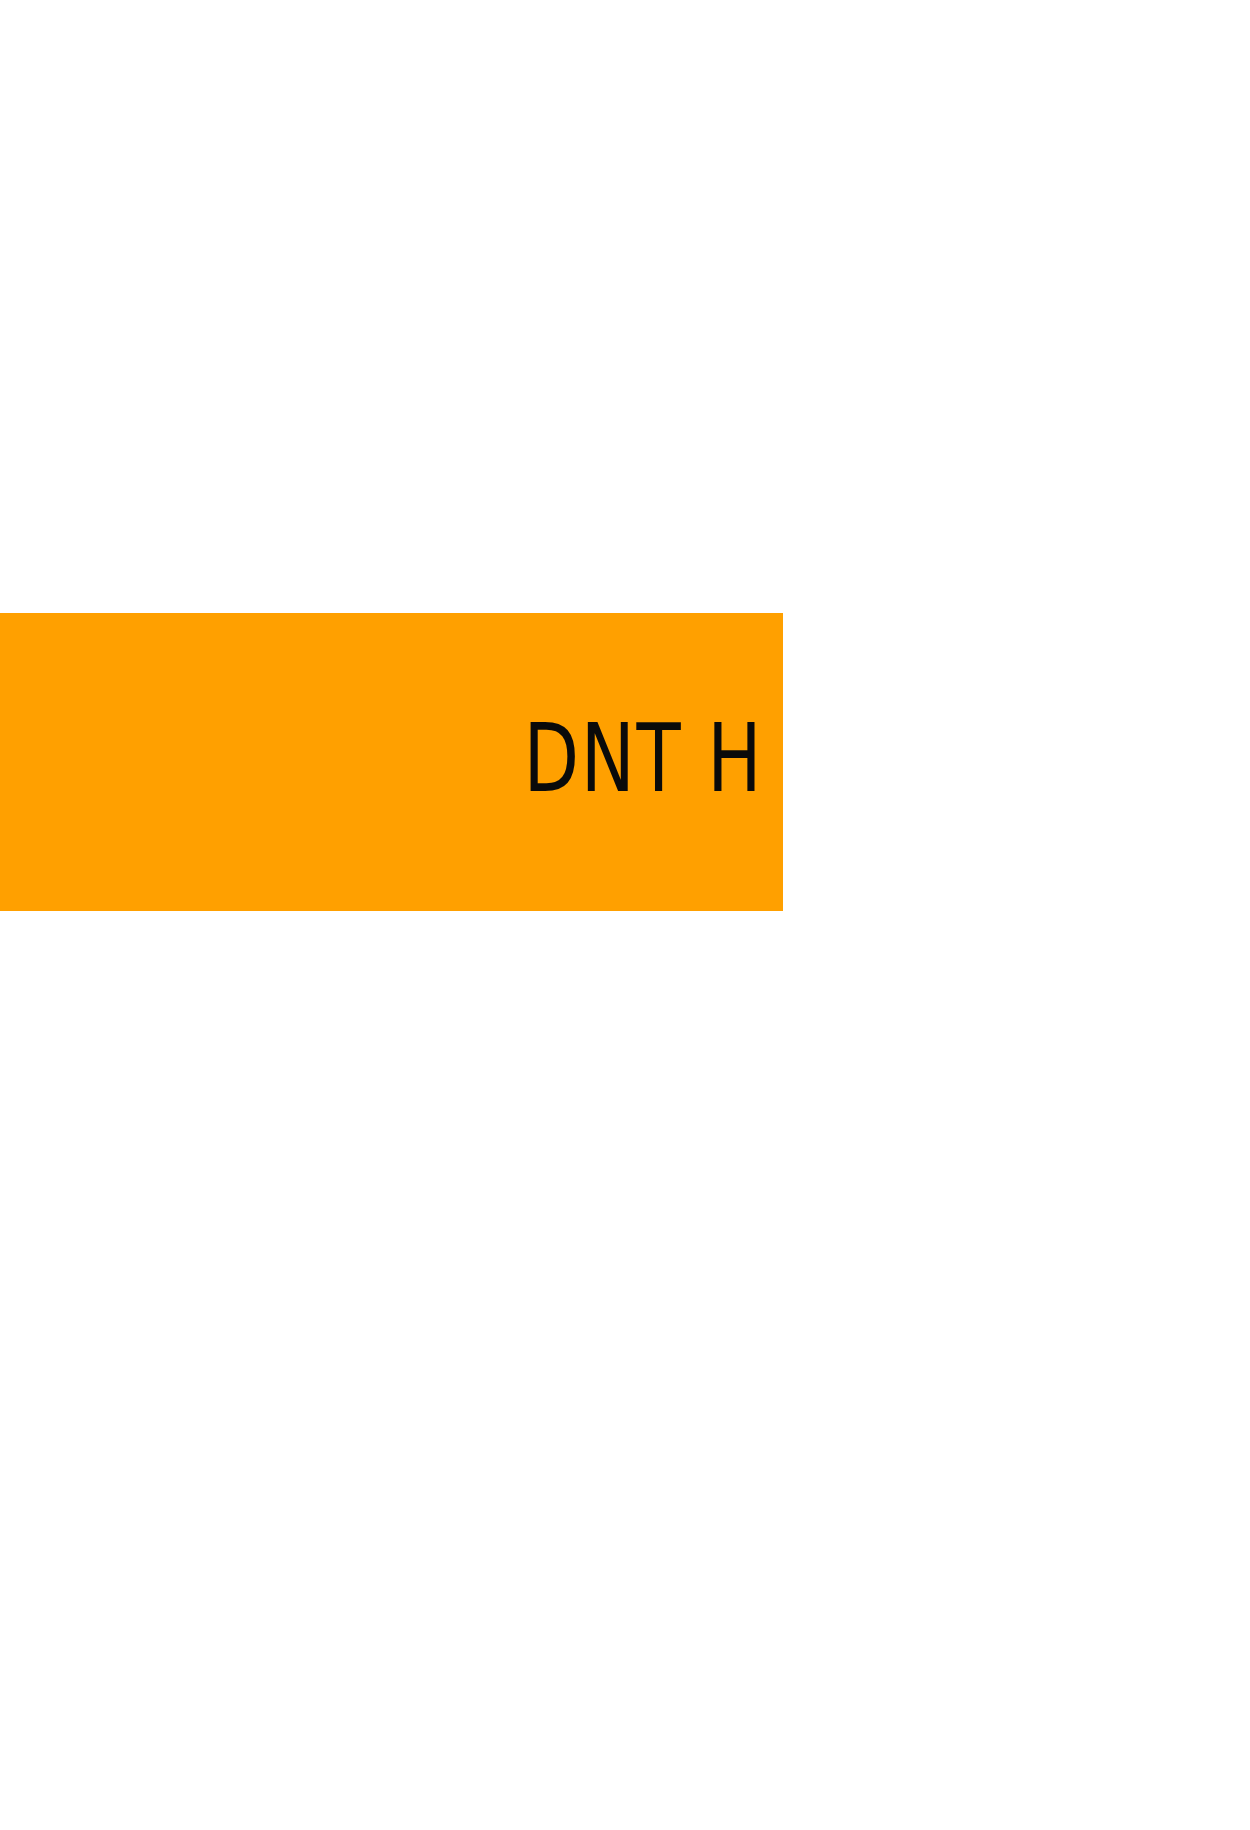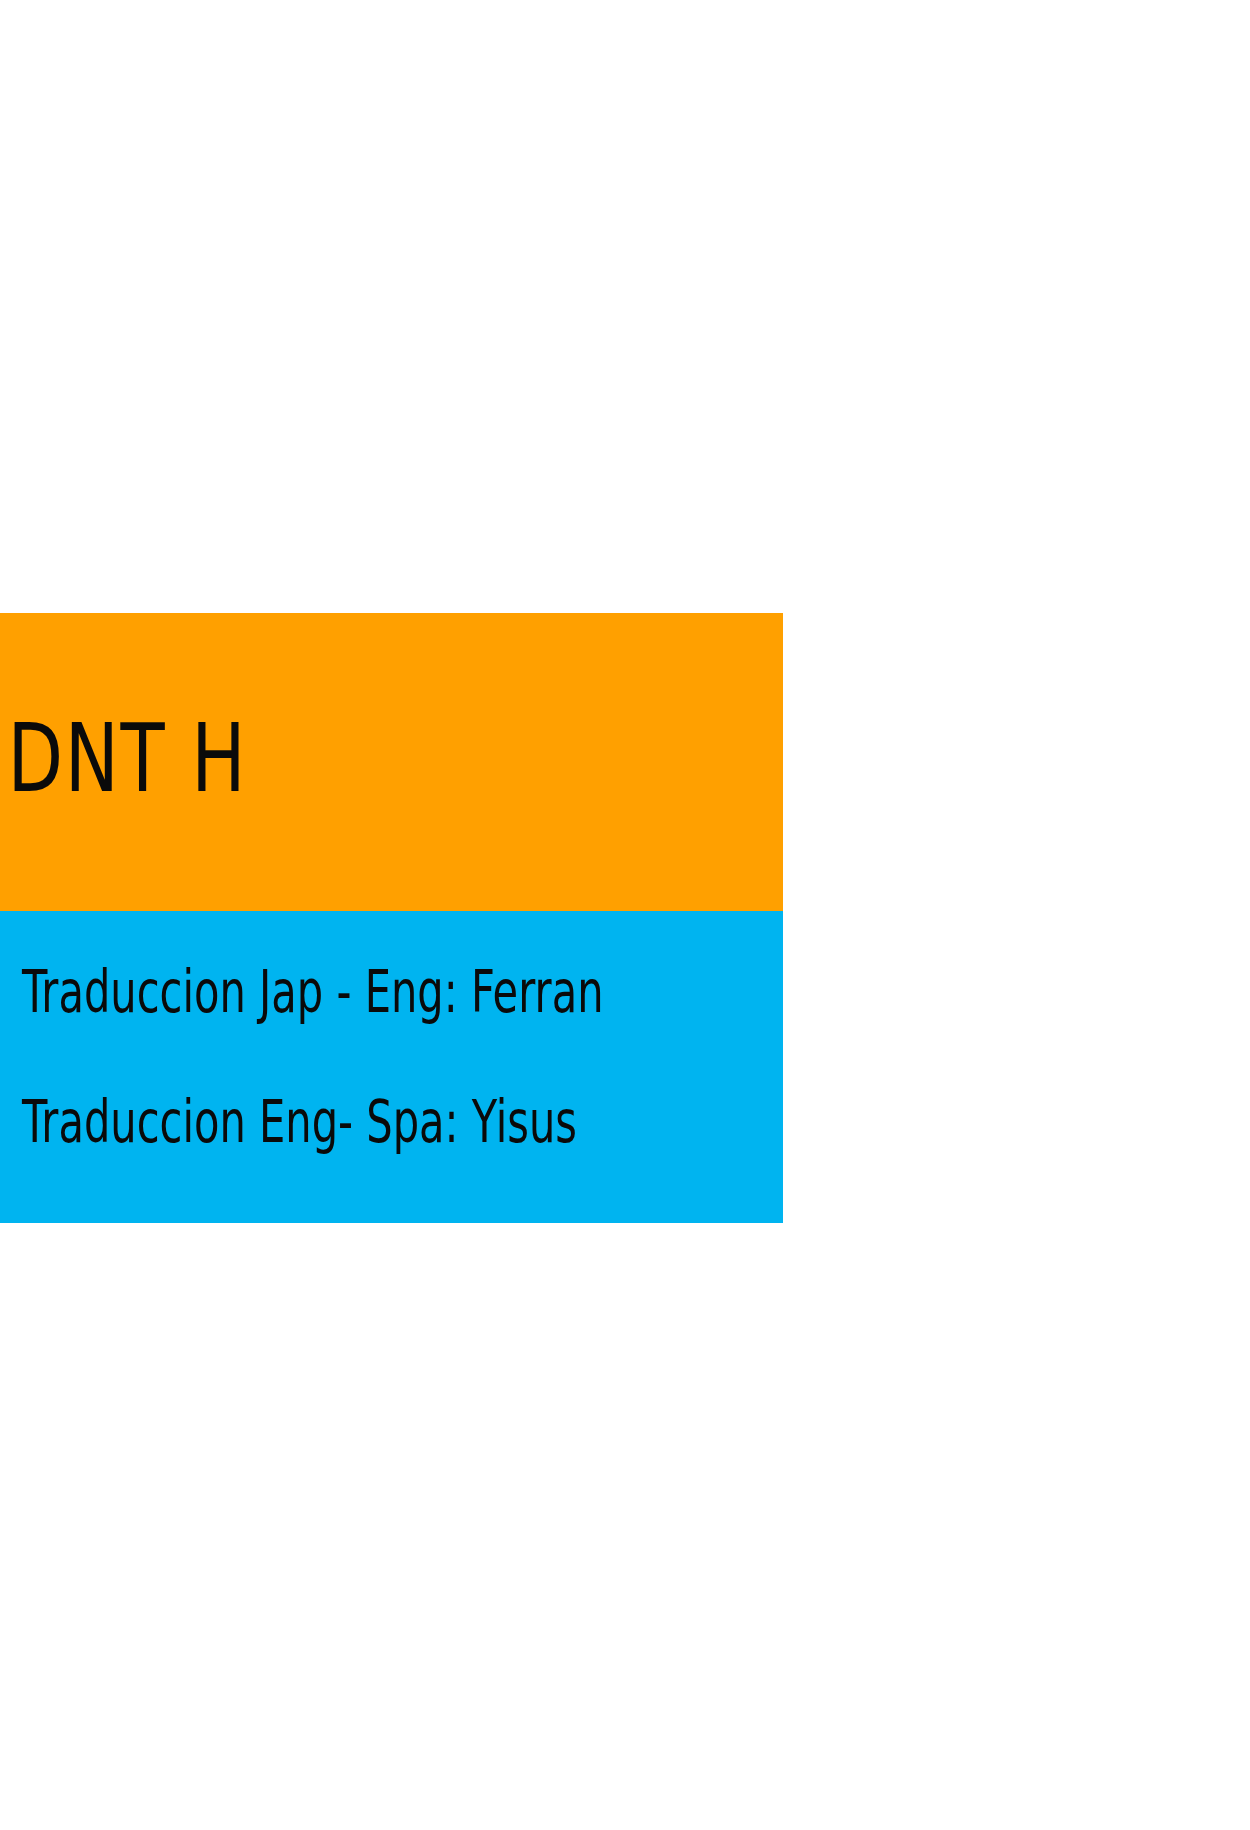--- a/index.html
+++ b/index.html
@@ -34,21 +34,21 @@
 
   
   .band-title {
     position: relative;
     width: 783px;
     height: 298px;
     background: #ffa000;
     box-sizing: border-box;
     display: flex;
     align-items: center;
-    justify-content: flex-start;
+    justify-content: flex-end;
   }
 
   .title-text {
     font-family: "DejaVu Sans", sans-serif;
     font-size: 84px;
     font-weight: 400;
     color: #0a0a0a;
     letter-spacing: 2px;
     line-height: 1;
     transform: scaleX(0.86) scaleY(1.12);
@@ -110,21 +110,17 @@
 <body>
 
 <div id="page">
 
   <div class="credits-card">
 
     <div class="band-title">
       <div class="title-text">DNT H</div>
     </div>
 
-    <div class="band-translation">
-      <div class="line line-trans-1">Traduccion Jap - Eng: Ferran</div>
-      <div class="line line-trans-2">Traduccion Eng- Spa: Yisus</div>
-    </div>
 
 
   </div>
 
 </div>
 
 </body></html>

